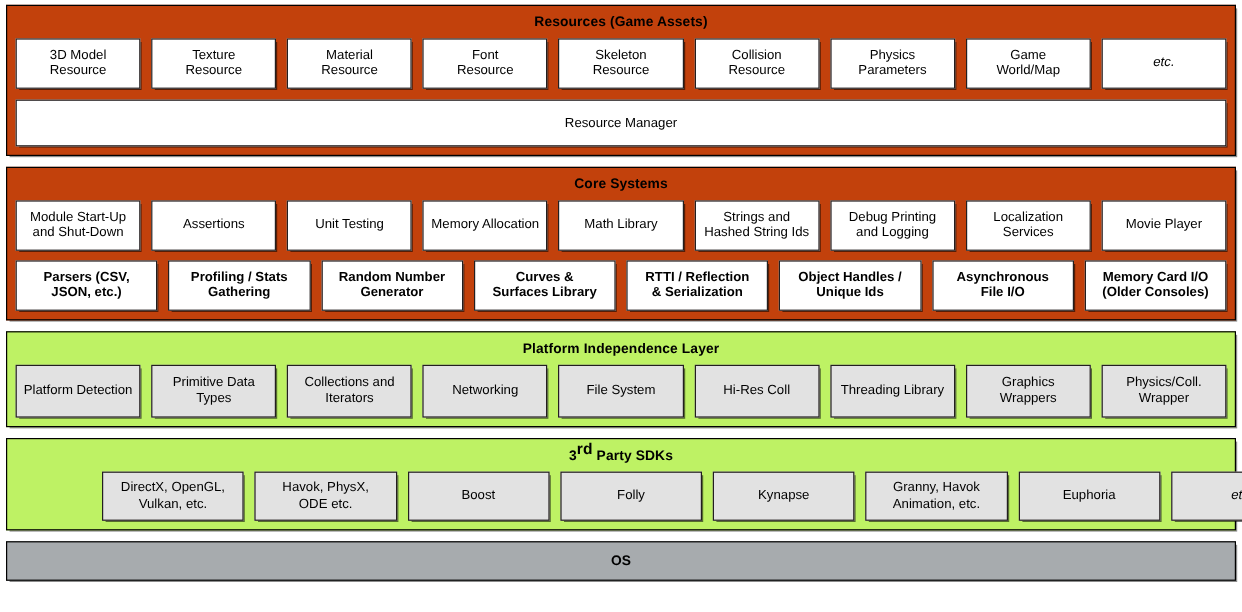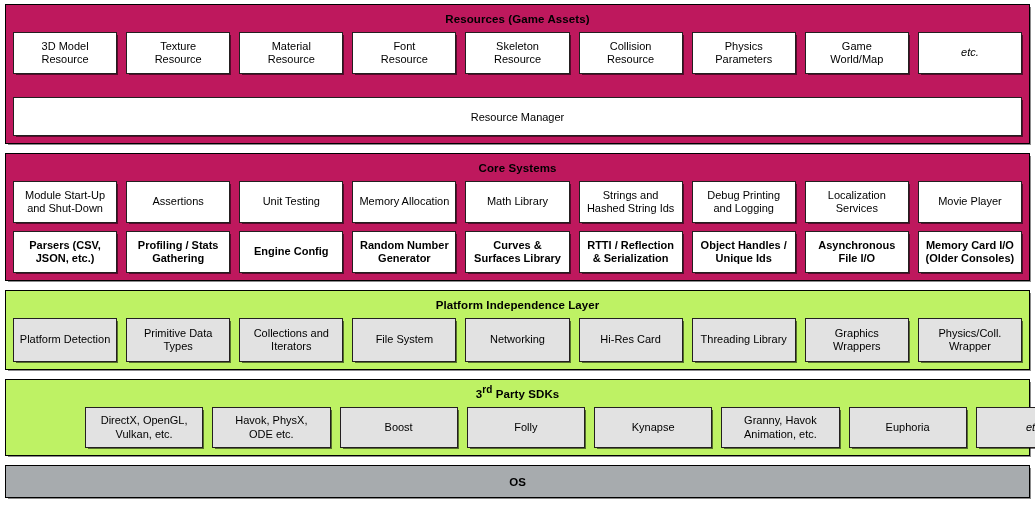--- a/index.html
+++ b/index.html
@@ -26,34 +26,34 @@
 
   
   .section {
     position: relative;
     border: 1px solid #000000;
     box-shadow: 2px 2px 0 -1px rgba(0,0,0,0.45);
     display: flex;
     flex-direction: column;
     padding: 5px 7px 7px 7px;
   }
-  .section.white  { background: #be185d; }
+  .section.white  { background: #c2410c; }
   .section.grey   { background: #bef264; }
 
   .section-title {
     text-align: center;
     font-size: 11.5px;
     font-weight: bold;
     letter-spacing: 0.1px;
     line-height: 14px;
     padding: 2px 0 6px 0;
     user-select: none;
   }
   .section-title sup {
-    font-size: 10px;
+    font-size: 13px;
     vertical-align: super;
     line-height: 0;
   }
 
   
   .row {
     display: flex;
     gap: 9px;
     width: 100%;
   }
@@ -74,21 +74,21 @@
     white-space: pre-line;
   }
   .box.white { background: #ffffff; }
   .box.grey  { background: #e2e2e2; }
   .box.italic { font-style: italic; text-align: right; }
 
   
   .resources-row .box { height: 42px; }
   .resource-manager {
     height: 39px;
-    margin-top: 23px;
+    margin-top: 9px;
     border: 1px solid #231f20;
     box-shadow: 2px 2px 0 -1px rgba(0,0,0,0.55);
     background: #ffffff;
     display: flex;
     align-items: center;
     justify-content: center;
     font-size: 11px;
   }
 
   
@@ -161,21 +161,20 @@
 and Logging</div>
       <div class="box white">Localization
 Services</div>
       <div class="box white">Movie Player</div>
     </div>
     <div class="row core-row">
       <div class="box white">Parsers (CSV,
 JSON, etc.)</div>
       <div class="box white">Profiling / Stats
 Gathering</div>
-      <div class="box white">Engine Config</div>
       <div class="box white">Random Number
 Generator</div>
       <div class="box white">Curves &amp;
 Surfaces Library</div>
       <div class="box white">RTTI / Reflection
 &amp; Serialization</div>
       <div class="box white">Object Handles /
 Unique Ids</div>
       <div class="box white">Asynchronous
 File I/O</div>
@@ -185,23 +184,23 @@
   </div>
 
   <div class="section grey">
     <div class="section-title">Platform Independence Layer</div>
     <div class="row pil-row">
       <div class="box grey">Platform Detection</div>
       <div class="box grey">Primitive Data
 Types</div>
       <div class="box grey">Collections and
 Iterators</div>
+      <div class="box grey">Networking</div>
       <div class="box grey">File System</div>
-      <div class="box grey">Networking</div>
-      <div class="box grey">Hi-Res Card</div>
+      <div class="box grey">Hi-Res Coll</div>
       <div class="box grey">Threading Library</div>
       <div class="box grey">Graphics
 Wrappers</div>
       <div class="box grey">Physics/Coll.
 Wrapper</div>
     </div>
   </div>
 
   <div class="section grey">
     <div class="section-title"><span>3</span><sup>rd</sup><span> Party SDKs</span></div>

